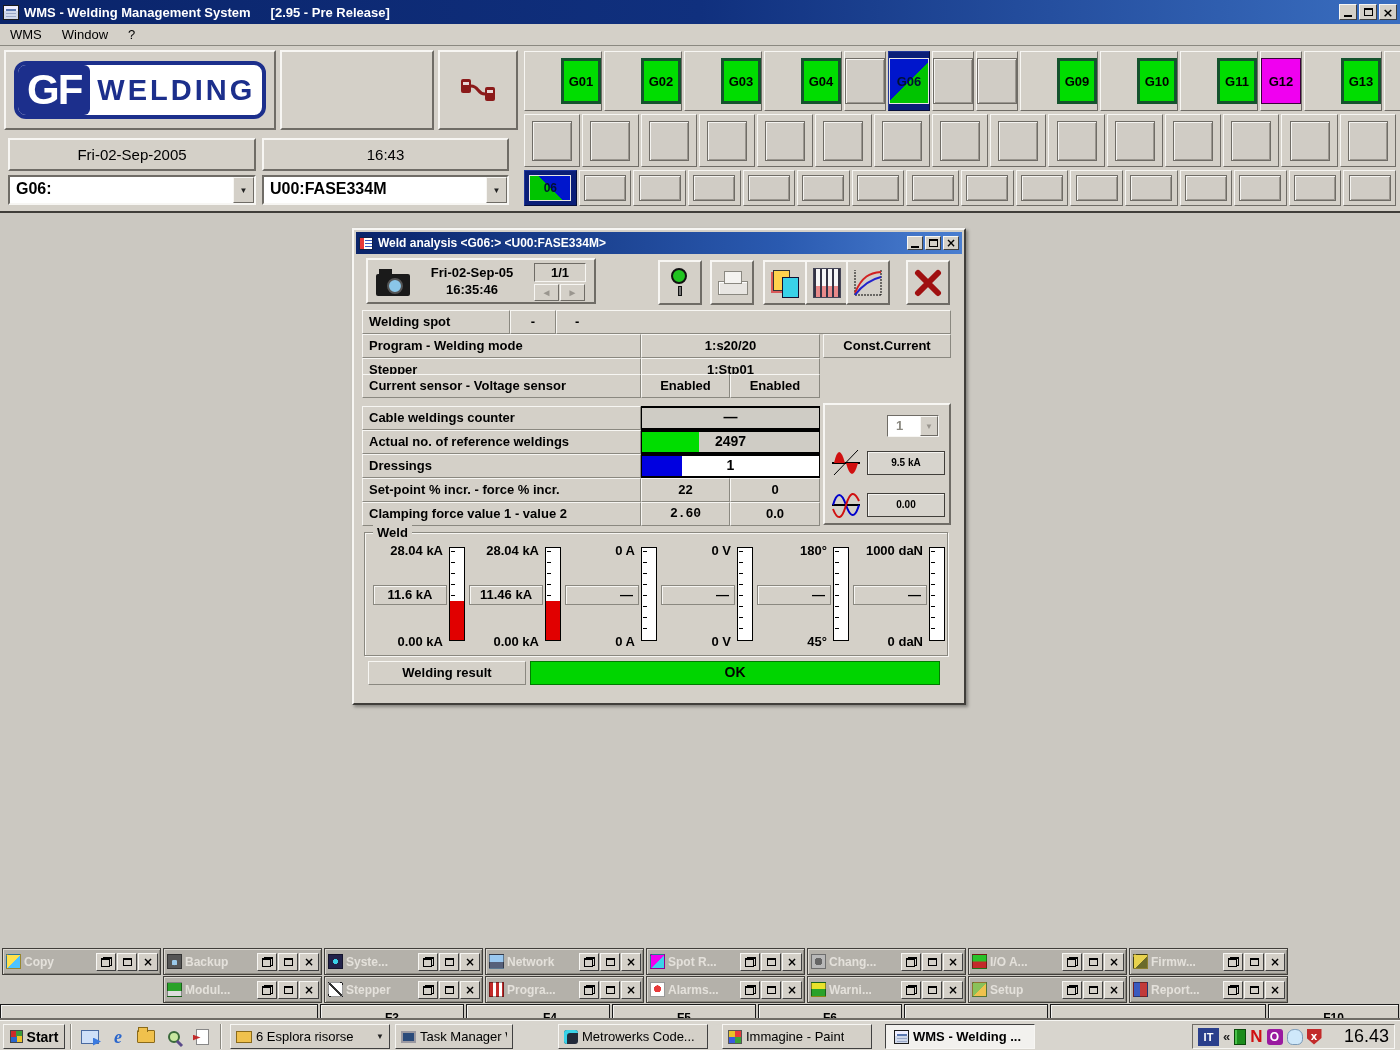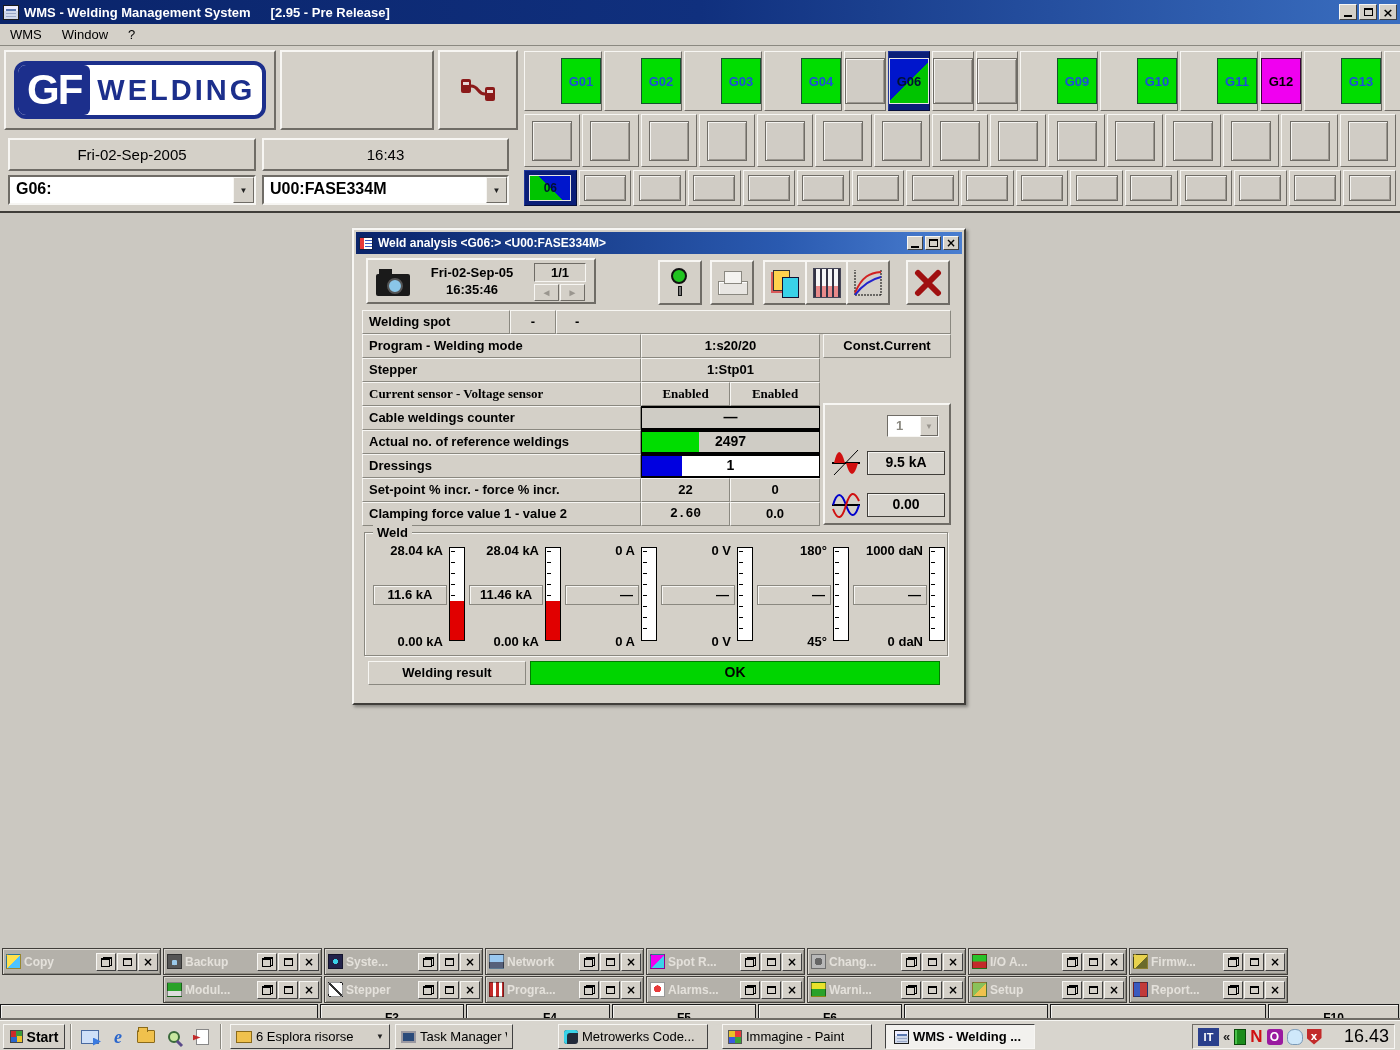--- a/index.html
+++ b/index.html
@@ -39,21 +39,21 @@
   .combo{background:#fff;display:flex;align-items:stretch;}
   .combo-text{flex:1;font-weight:bold;font-size:16px;padding:3px 6px;white-space:nowrap;overflow:hidden;}
   .combo-btn{width:21px;background:#d4d0c8;display:flex;align-items:center;justify-content:center;font-size:8px;color:#222;flex:0 0 auto;}
   
   .grow{position:absolute;left:523px;display:flex;width:874px;}
   .gcell{flex:1 1 0;margin:1px;background:#d4d0c8;border:1px solid;border-color:#f7f6f3 #6f6c66 #6f6c66 #f7f6f3;display:flex;align-items:center;justify-content:center;}
   .gcell.sel{background:#0a1e78;border-color:#21379a #050d3a #050d3a #21379a;}
   .mbtn-lg{width:40px;height:46px;display:flex;align-items:center;justify-content:center;font:bold 13px/1 "Liberation Sans",sans-serif;}
   .mbtn-md{width:40px;height:40px;}
   .mbtn-sm{width:42px;height:26px;display:flex;align-items:center;justify-content:center;font:bold 12px/1 "Liberation Sans",sans-serif;}
-  .b-green{background:#00dd00;border:1px solid #14532d;color:#1d4ed8;margin-left:36px;}
+  .b-green{background:#00dd00;border:3px solid #14532d;color:#000000;margin-left:36px;}
   .b-magenta{background:#f000f0;border:1px solid #3a003a;color:#000;}
   .b-blank{background:#d0ccc5;border:1px solid #6f6c66;box-shadow:inset 1px 1px 0 #f4f3f0,inset -1px -1px 0 #9a968f;}
   .b-split{background:linear-gradient(135deg,#0016cc 0 50%,#00c400 50% 100%);border:1px solid #e8e6e2;color:#001133;}
   .b-split-sm{background:linear-gradient(45deg,#00c400 0 50%,#0016cc 50% 100%);border:1px solid #e8e6e2;color:#001133;}
   
   .dialog{left:352px;top:228px;width:614px;height:477px;background:#d4d0c8;border:2px solid;border-color:#f7f6f3 #403e3a #403e3a #f7f6f3;box-shadow:2px 2px 3px rgba(0,0,0,.35);}
   .dlg-title{height:22px;margin:2px 2px 0 2px;background:linear-gradient(90deg,#0a246a,#2a5ab0 70%,#4a7ed0);display:flex;align-items:center;padding:0 3px;color:#fff;font-weight:bold;font-size:12px;}
   .dlg-icon{width:14px;height:13px;border:1px solid #10204a;background:linear-gradient(90deg,#e83a3a 0 4px,#fff 4px),#fff;position:relative;flex:0 0 auto;}
   .dlg-icon::after{content:"";position:absolute;left:5px;top:2px;width:7px;height:9px;background:repeating-linear-gradient(to bottom,#3a5ac0 0 1px,transparent 1px 3px);}
   .dlg-title span.t{margin-left:5px;white-space:nowrap;}
@@ -87,21 +87,21 @@
   .ctr{text-align:center;}
   .blackbox{border:2px solid #000;border-left-width:1px;border-right-width:1px;background:#cfccc5;position:relative;text-align:center;font-weight:bold;font-size:14px;line-height:19px;}
   .whitebox{background:#fff;}
   .blk{position:absolute;left:0;top:0;bottom:0;}
   .boxtext{position:relative;}
   
   .side{left:469px;top:149px;width:128px;height:122px;}
   .ddrop{position:absolute;left:62px;top:10px;width:52px;height:22px;background:#fff;border:1px solid;border-color:#6f6c66 #f7f6f3 #f7f6f3 #6f6c66;display:flex;}
   .ddrop .val{flex:1;color:#8a8880;font-weight:bold;font-size:13px;padding:2px 0 0 8px;}
   .ddrop .arr{width:18px;background:#d4d0c8;color:#9a968f;font-size:8px;display:flex;align-items:center;justify-content:center;}
-  .field{position:absolute;background:#d7d4cd;border:1px solid #403e3a;box-shadow:inset 1px 1px 0 #f4f3f0;font-weight:bold;font-size:14px;text-align:center;line-height:21px;width:78px;height:24px;}
+  .field{position:absolute;background:#d7d4cd;border:1px solid #403e3a;box-shadow:inset 1px 1px 0 #f4f3f0;font-weight:bold;font-size:10px;text-align:center;line-height:21px;width:78px;height:24px;}
   
   .weldgrp{left:10px;top:278px;width:584px;height:124px;border:1px solid #8a8880;box-shadow:inset 1px 1px 0 #f7f6f3,1px 1px 0 #f7f6f3;}
   .weldgrp .legend{position:absolute;top:-8px;left:8px;background:#d4d0c8;padding:0 4px;font-weight:bold;font-size:13px;}
   .gauge{position:absolute;top:10px;width:94px;height:106px;}
   .gmax{position:absolute;top:0;left:0;width:70px;text-align:right;font-weight:bold;font-size:13px;white-space:nowrap;}
   .gmin{position:absolute;bottom:0;left:0;width:70px;text-align:right;font-weight:bold;font-size:13px;white-space:nowrap;}
   .tube{position:absolute;right:2px;top:4px;width:16px;height:94px;background:#fff;border:1px solid #000;}
   .tube::before{content:"";position:absolute;left:1px;top:3px;width:4px;height:86px;background:repeating-linear-gradient(to bottom,#000 0 1px,transparent 1px 11px);}
   .gfill{position:absolute;left:0;right:0;bottom:0;background:#e10000;}
   .gval{position:absolute;left:0;top:42px;width:74px;height:20px;border:1px solid #8a8880;box-shadow:inset 1px 1px 0 #f7f6f3;background:#d4d0c8;font-weight:bold;font-size:13px;line-height:18px;text-align:center;}
@@ -438,21 +438,21 @@
     </div>
     <div class="trow" style="top:80px;">
       <span class="cell lbl" style="width:279px;">Program - Welding mode</span>
       <span class="cell ctr" style="width:179px;">1:s20/20</span>
     </div>
     <div class="abs cell ctr" style="left:469px;top:80px;width:128px;height:24px;">Const.Current</div>
     <div class="trow" style="top:104px;">
       <span class="cell lbl" style="width:279px;">Stepper</span>
       <span class="cell ctr" style="width:179px;">1:Stp01</span>
     </div>
-    <div class="trow" style="top:128px;font-family:Liberation Serif, serif;">
+    <div class="trow" style="top:120px;">
       <span class="cell lbl" style="width:279px;">Current sensor - Voltage sensor</span>
       <span class="cell ctr" style="width:89px;">Enabled</span>
       <span class="cell ctr" style="width:90px;">Enabled</span>
     </div>
     <div class="trow" style="top:152px;">
       <span class="cell lbl" style="width:279px;">Cable weldings counter</span>
       <span class="blackbox" style="width:179px;"><span class="boxtext">—</span></span>
     </div>
     <div class="trow" style="top:176px;">
       <span class="cell lbl" style="width:279px;">Actual no. of reference weldings</span>

